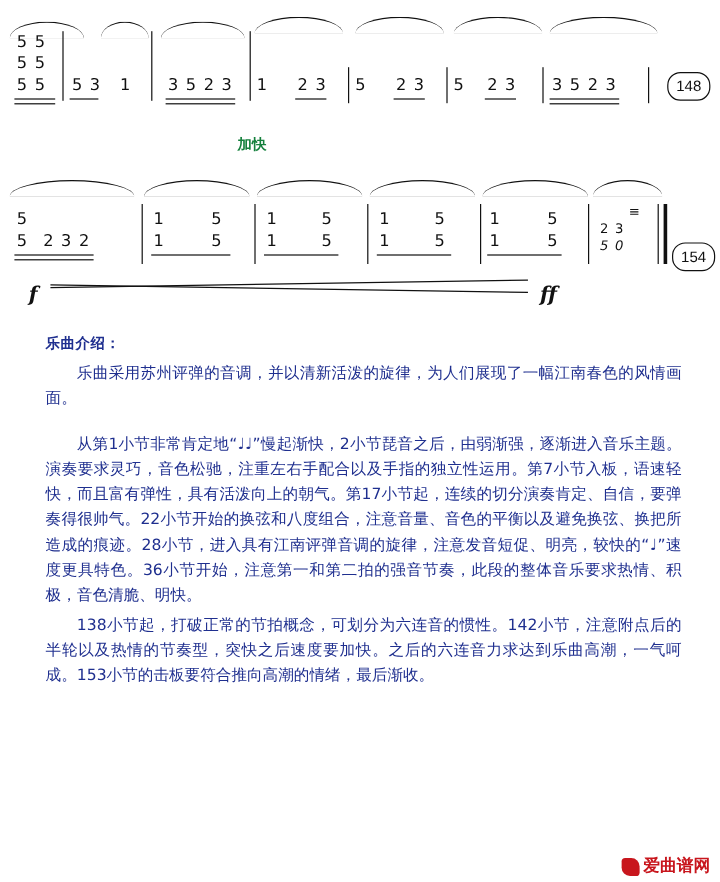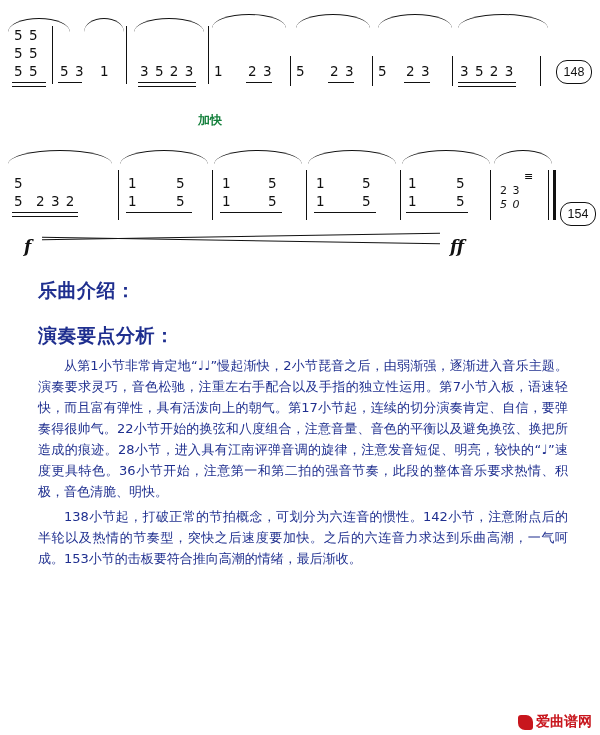--- a/index.html
+++ b/index.html
@@ -98,21 +98,21 @@
   
   .article {
     position: absolute;
     left: 38px;
     top: 278px;
     width: 530px;
     font-family: "DejaVu Sans", sans-serif;
     color: #1f2f8f;
   }
   .sec-title {
-    font-size: 19px;
+    font-size: 12px;
     font-weight: bold;
     color: #1f2f8f;
     margin: 0 0 6px 0;
     letter-spacing: 0.5px;
   }
   .para {
     font-size: 13px;
     line-height: 21px;
     color: #1f2f8f;
     margin: 0 0 4px 0;
@@ -254,24 +254,24 @@
     <div class="hairpin-bot" style="left:42px; top:100px; width:398px; transform: rotate(0.9deg);"></div>
 
     <div class="dyn" style="left:24px; top:96px;">f</div>
     <div class="dyn" style="left:450px; top:96px;">ff</div>
   </div>
 </div>
 
 <div class="article">
 
   <h2 class="sec-title">乐曲介绍：</h2>
+  <p class="para">乐曲采用苏州评弹的音调，并以清新活泼的旋律，为人们展现了一幅江南春色的风情画面。</p>
 
   <div class="blockgap"></div>
 
-  <h2 class="sec-title">演奏要点分析：</h2>
   <p class="para">从第1小节非常肯定地“♩♩”慢起渐快，2小节琵音之后，由弱渐强，逐渐进入音乐主题。演奏要求灵巧，音色松驰，注重左右手配合以及手指的独立性运用。第7小节入板，语速轻快，而且富有弹性，具有活泼向上的朝气。第17小节起，连续的切分演奏肯定、自信，要弹奏得很帅气。22小节开始的换弦和八度组合，注意音量、音色的平衡以及避免换弦、换把所造成的痕迹。28小节，进入具有江南评弹音调的旋律，注意发音短促、明亮，较快的“♩”速度更具特色。36小节开始，注意第一和第二拍的强音节奏，此段的整体音乐要求热情、积极，音色清脆、明快。</p>
   <p class="para">138小节起，打破正常的节拍概念，可划分为六连音的惯性。142小节，注意附点后的半轮以及热情的节奏型，突快之后速度要加快。之后的六连音力求达到乐曲高潮，一气呵成。153小节的击板要符合推向高潮的情绪，最后渐收。</p>
 </div>
 
 <div class="watermark">
   <span class="wm-mark"></span>
   <span>爱曲谱网</span>
 </div>
 
 </body></html>

